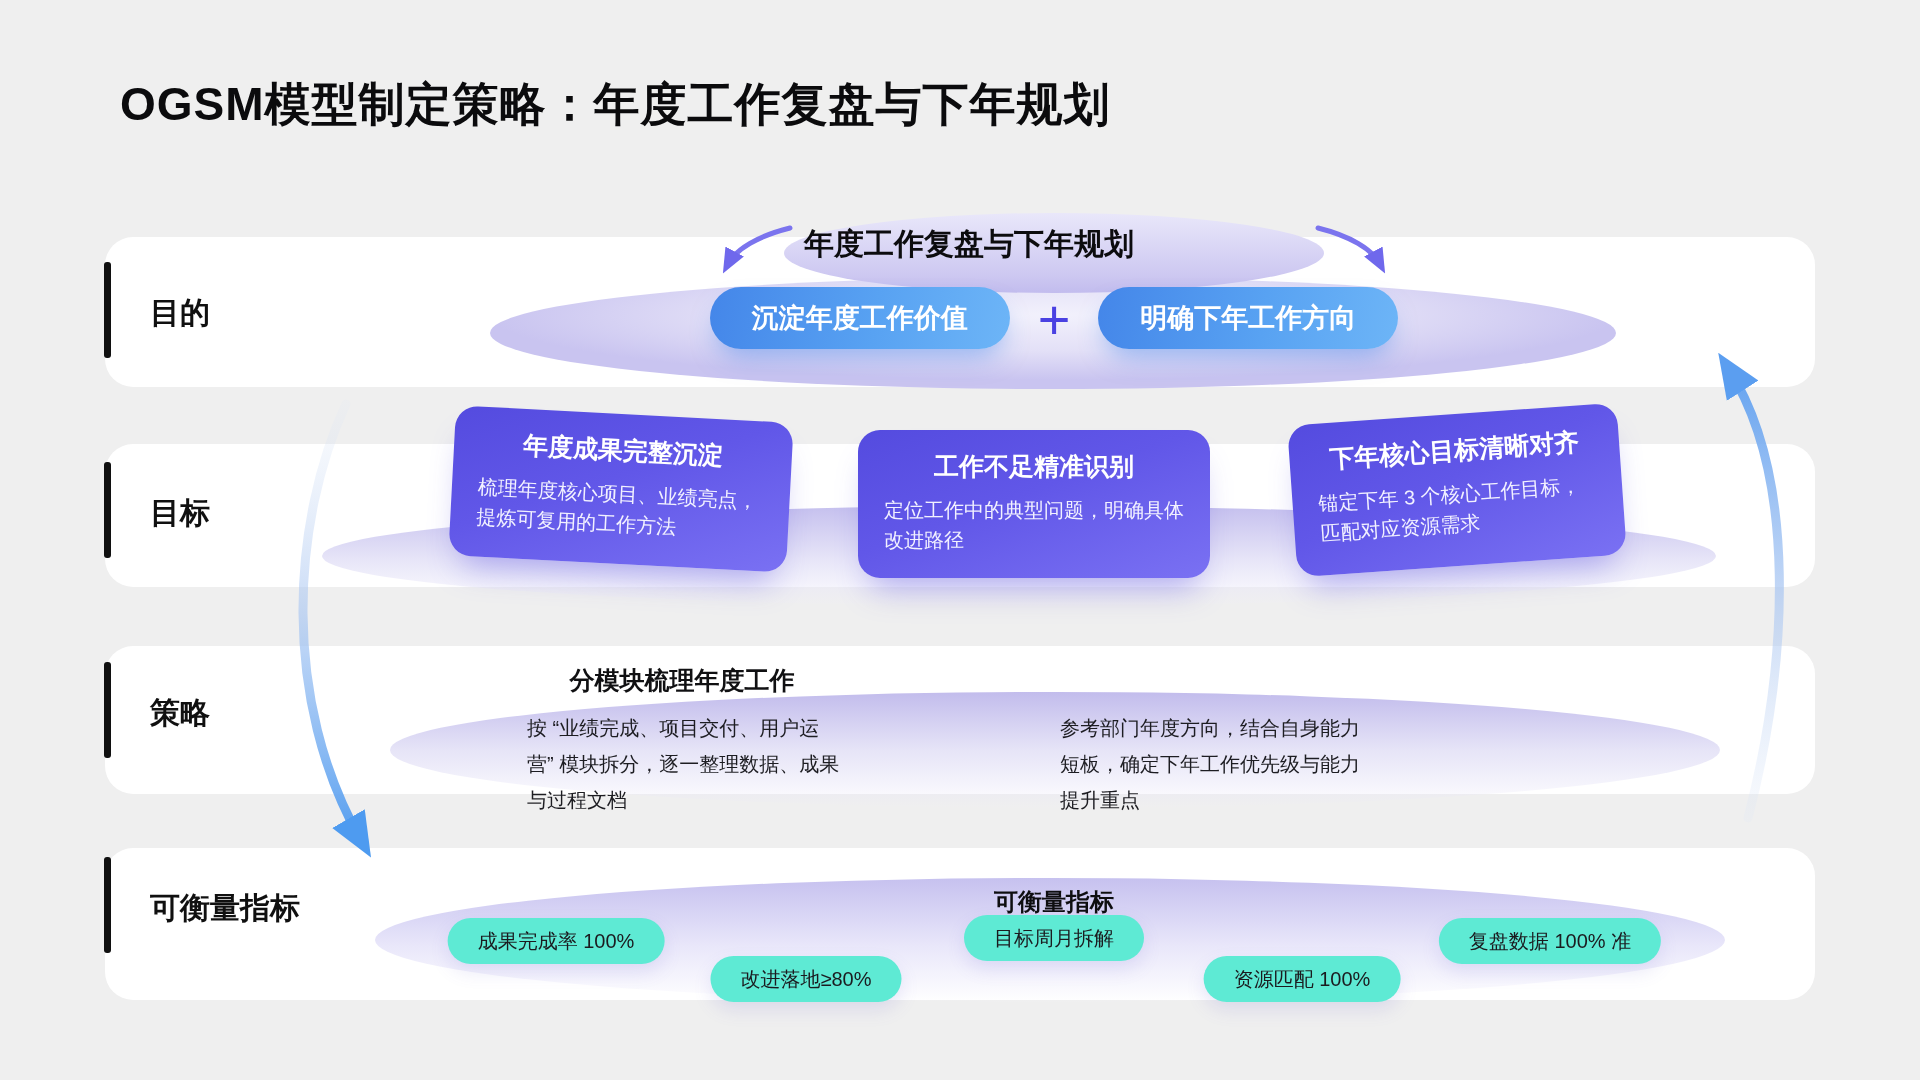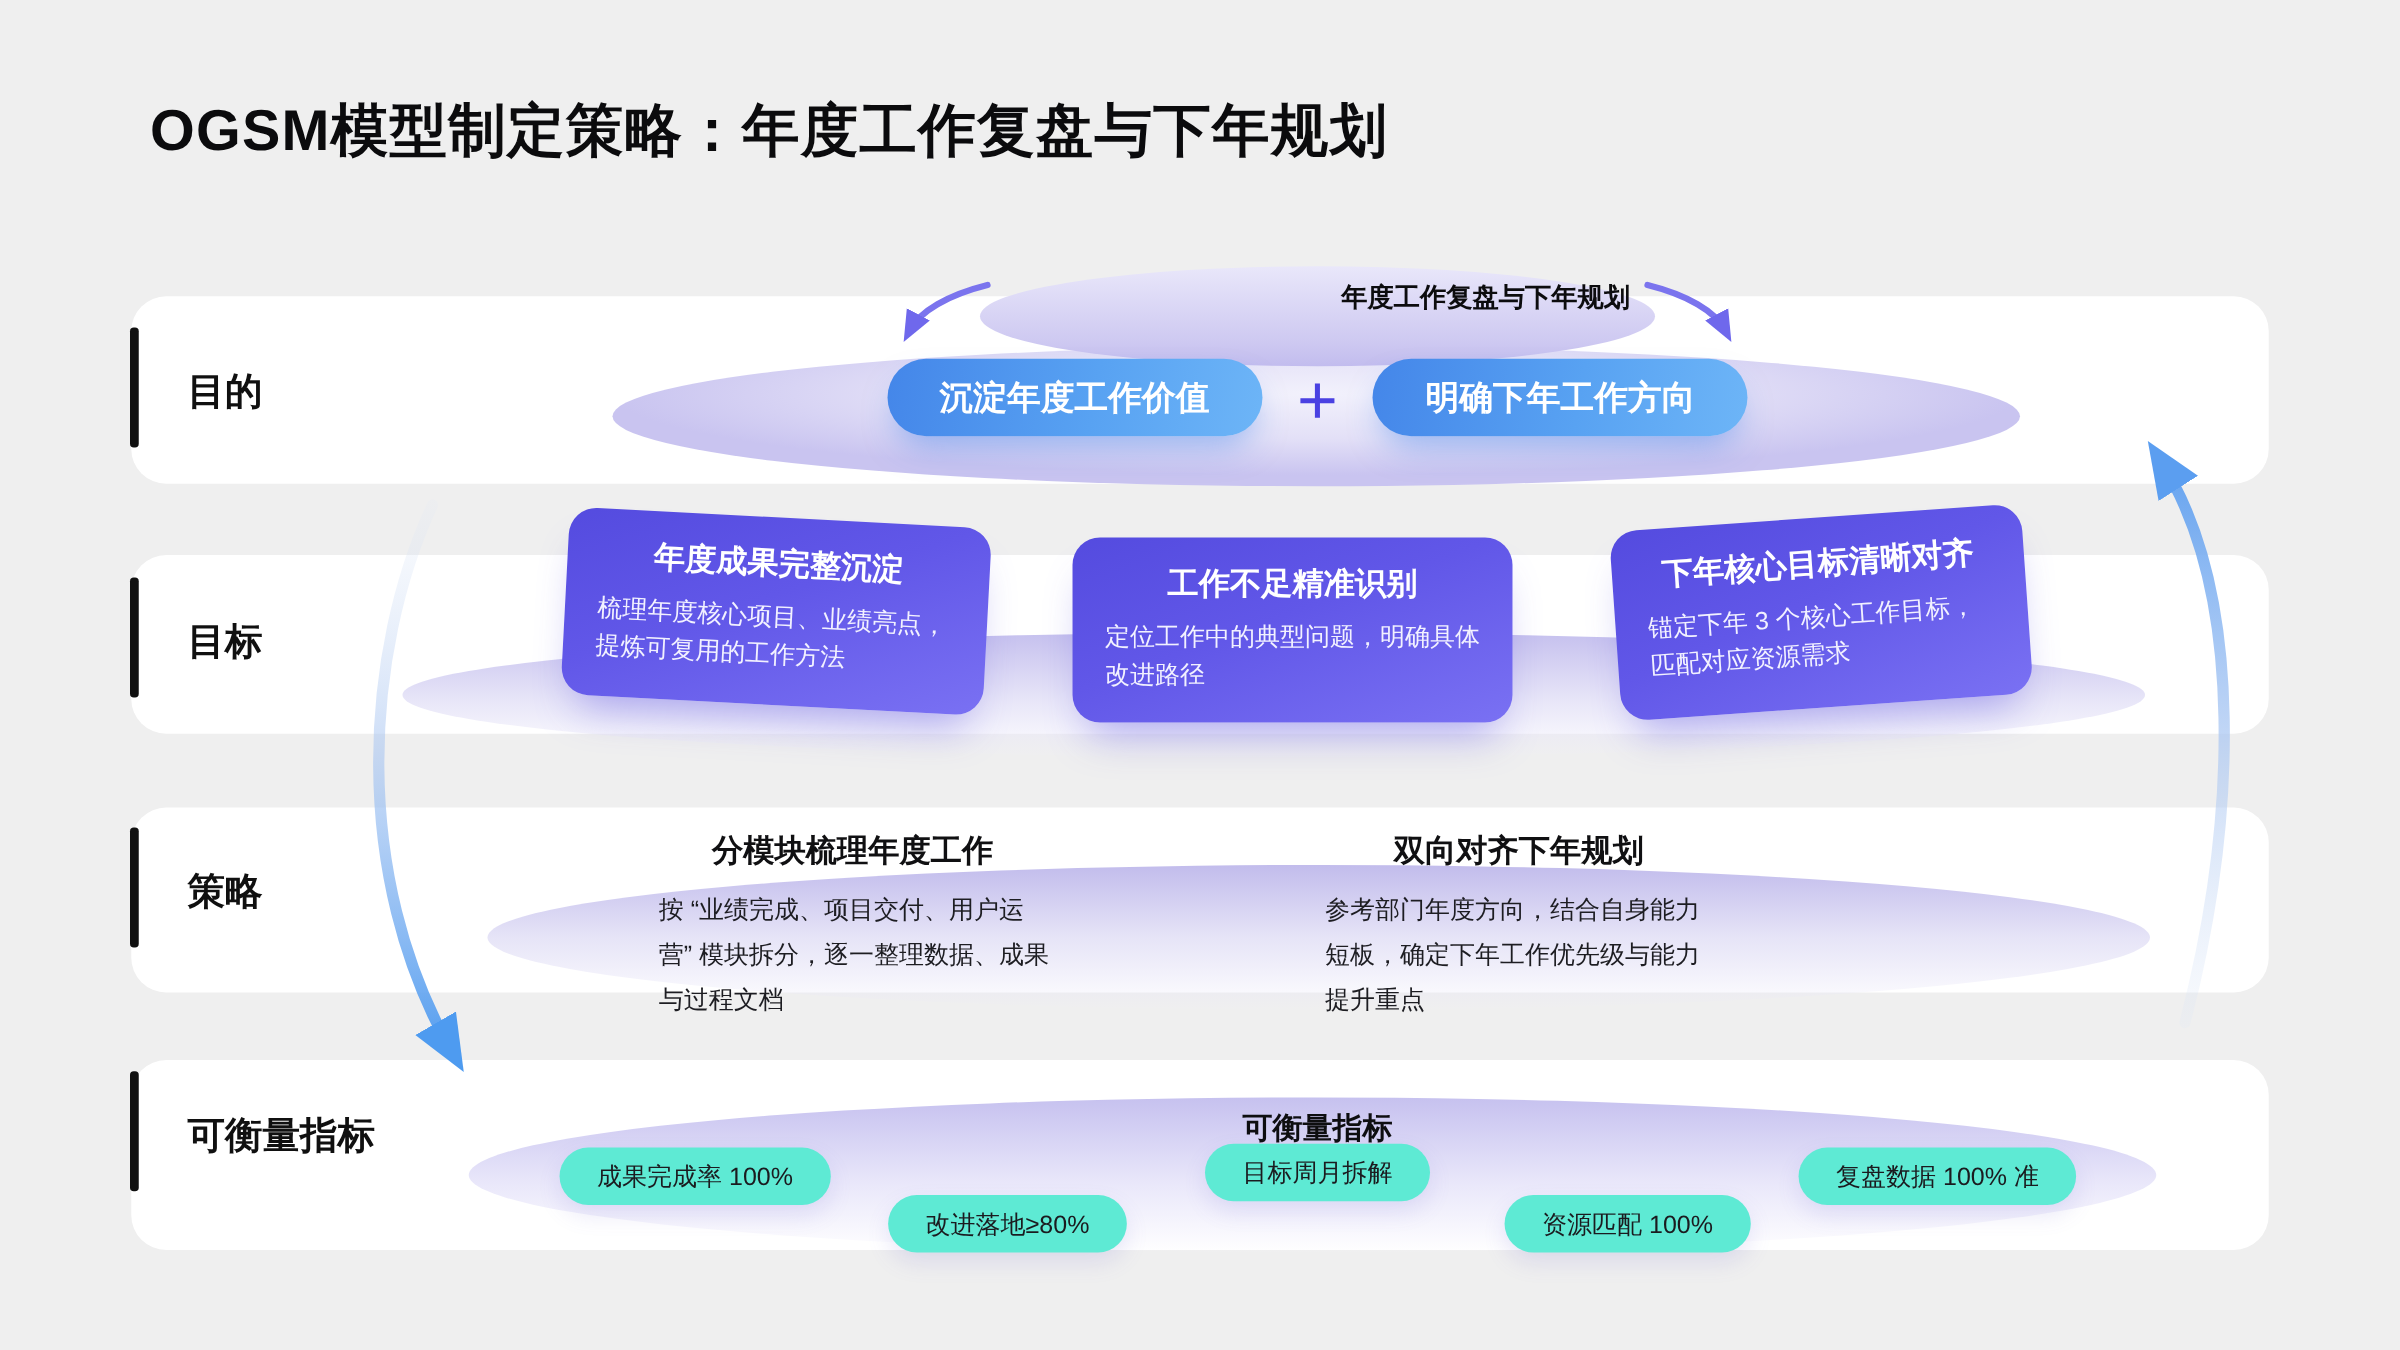--- a/index.html
+++ b/index.html
@@ -43,22 +43,22 @@
   .el-dome{left:784px;top:213px;width:540px;height:80px;
     background:linear-gradient(180deg,#e9e7fa 0%,#cdc8f1 78%,#c2bcee 100%);}
   .el-goals{left:322px;top:506px;width:1394px;height:100px;
     background:linear-gradient(180deg,#c5c0ee 0%,#e8e6f8 55%,rgba(248,247,253,0.05) 100%);}
   .el-strategy{left:390px;top:692px;width:1330px;height:116px;
     background:linear-gradient(180deg,#c2bcec 0%,#e6e4f7 50%,rgba(248,247,253,0.03) 100%);}
   .el-measures{left:375px;top:878px;width:1350px;height:124px;
     background:linear-gradient(180deg,#c6c1ef 0%,#e9e7fa 55%,rgba(250,249,254,0.05) 100%);}
 
   
-  .dome-title{position:absolute;left:804px;top:224px;width:500px;text-align:right;
-    font-size:21px;font-weight:800;color:#0c0c0e;z-index:4;white-space:nowrap;}
+  .dome-title{position:absolute;left:804px;top:224px;width:500px;text-align:left;
+    font-size:30px;font-weight:800;color:#0c0c0e;z-index:4;white-space:nowrap;}
   .btn-row{position:absolute;left:604px;top:287px;width:900px;height:62px;display:flex;
     align-items:center;justify-content:center;gap:28px;z-index:4;}
   .pill-btn{
     height:62px;display:flex;align-items:center;padding:0 42px;border-radius:31px;
     background:linear-gradient(100deg,#4486e9 0%,#58a2f2 55%,#6db5f7 100%);
     color:#ffffff;font-size:27px;font-weight:800;white-space:nowrap;
     box-shadow:0 14px 26px -8px rgba(60,130,235,0.5);cursor:pointer;border:none;
     font-family:"Liberation Sans",sans-serif;
   }
   .plus-sign{font-size:56px;font-weight:500;color:var(--plus-indigo);line-height:1;margin-top:4px;}
@@ -164,21 +164,20 @@
     <div class="card-title">工作不足精准识别</div>
     <div class="card-body">定位工作中的典型问题，明确具体改进路径</div>
   </div>
   <div class="goal-card card-3">
     <div class="card-title">下年核心目标清晰对齐</div>
     <div class="card-body">锚定下年 3 个核心工作目标，匹配对应资源需求</div>
   </div>
 
   <div class="strat-title c1">分模块梳理年度工作</div>
   <div class="strat-body  c1">按 “业绩完成、项目交付、用户运营” 模块拆分，逐一整理数据、成果与过程文档</div>
-  <div class="strat-title c2">双向对齐下年规划</div>
   <div class="strat-body  c2">参考部门年度方向，结合自身能力短板，确定下年工作优先级与能力提升重点</div>
 
   <div class="measures-ellipse-title">可衡量指标</div>
   <div class="metric-pill mp-1">成果完成率 100%</div>
   <div class="metric-pill mp-2">改进落地≥80%</div>
   <div class="metric-pill mp-3">目标周月拆解</div>
   <div class="metric-pill mp-4">资源匹配 100%</div>
   <div class="metric-pill mp-5">复盘数据 100% 准</div>
 
 </div>

